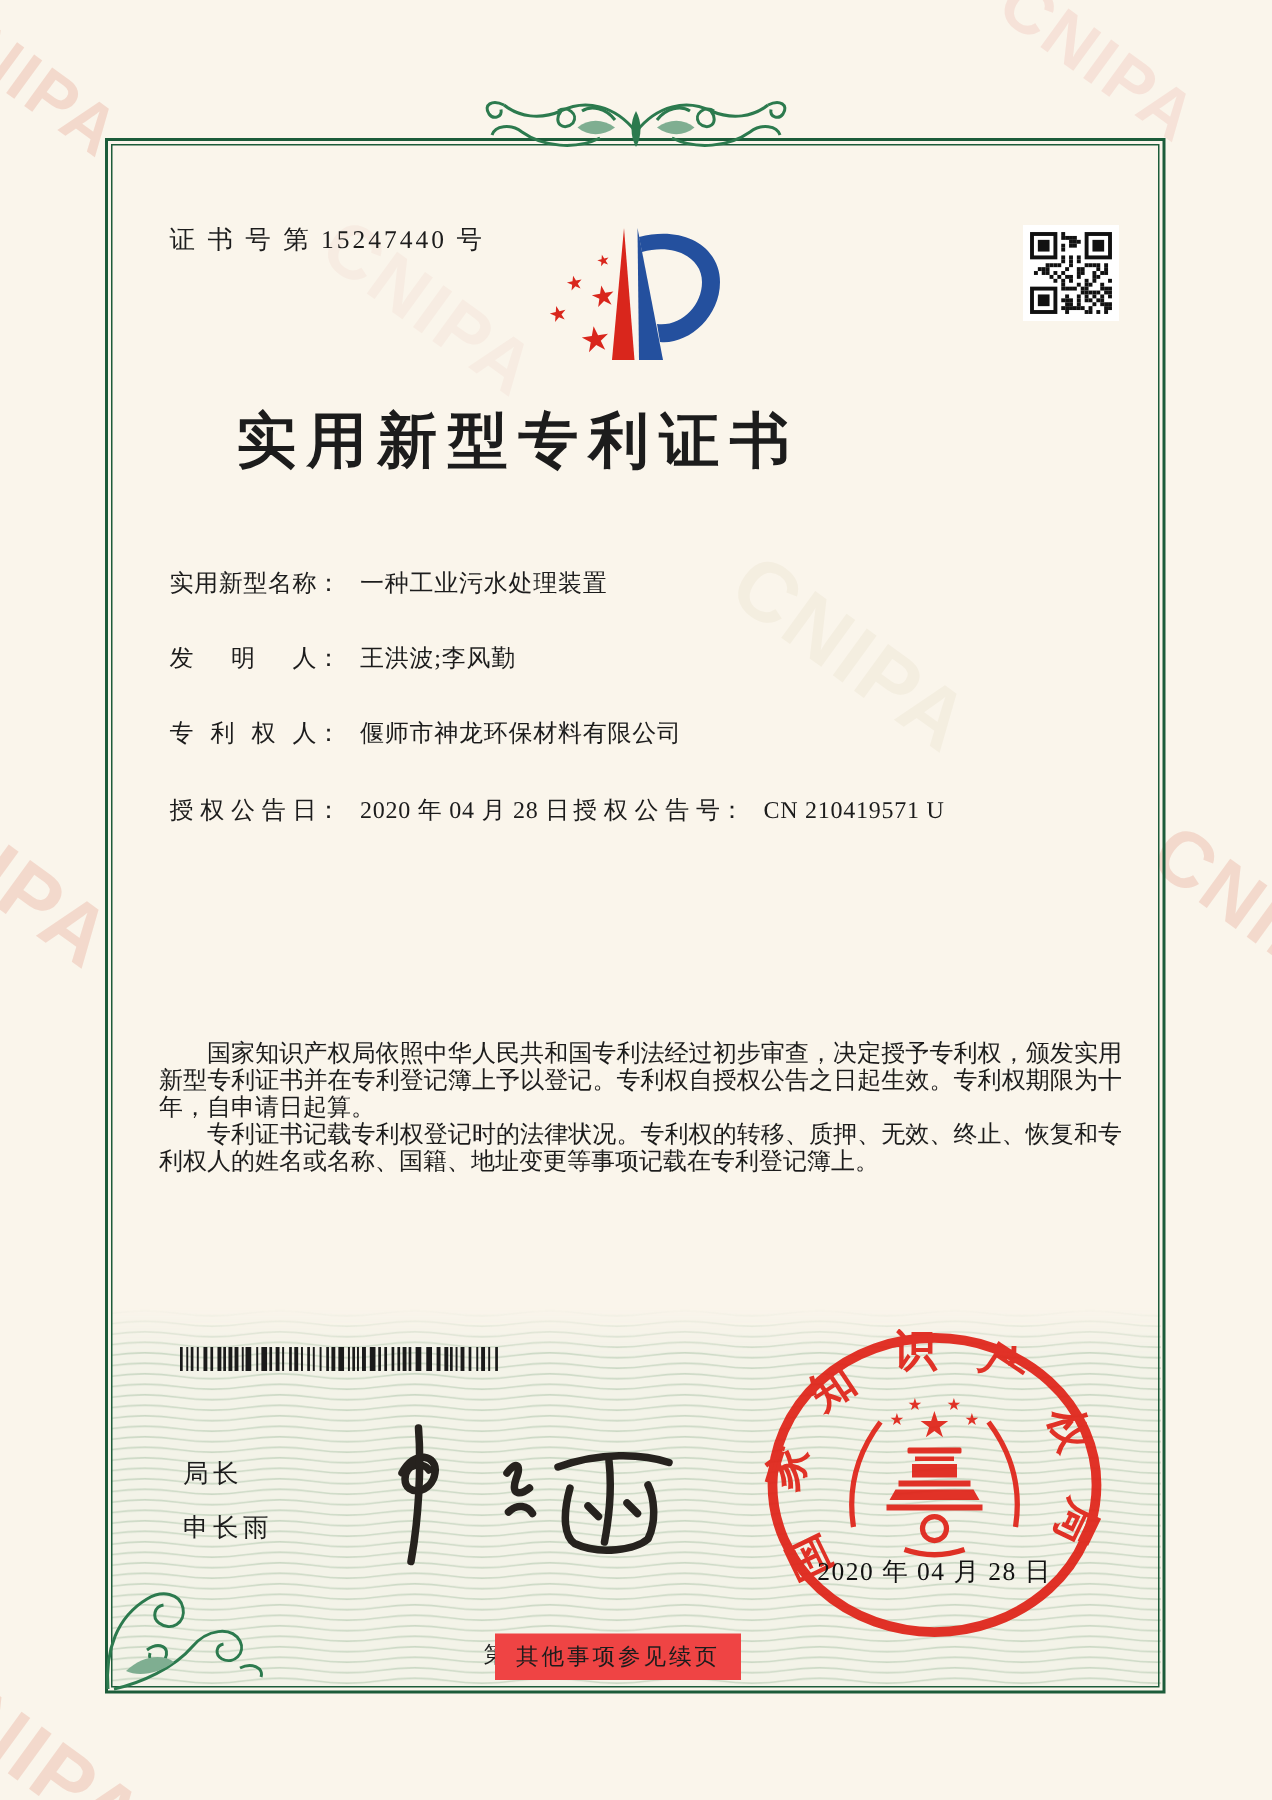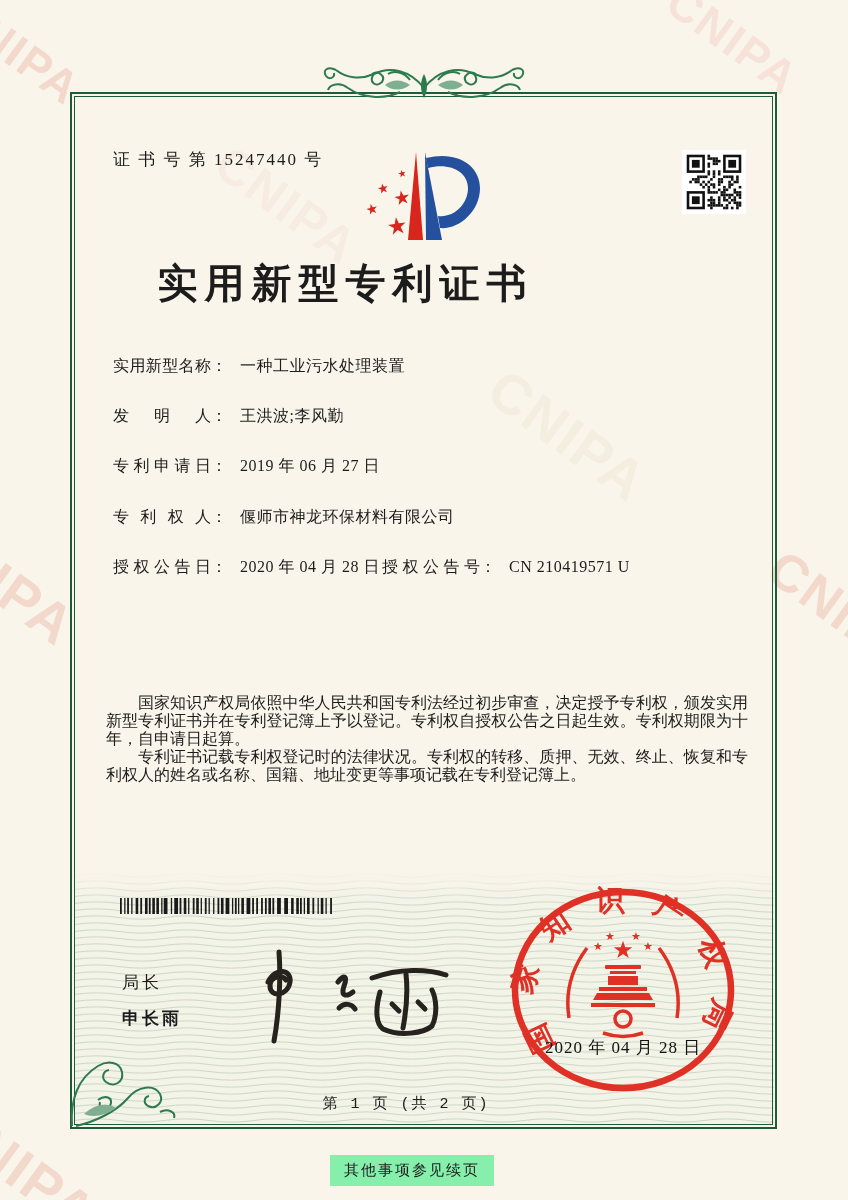--- a/index.html
+++ b/index.html
@@ -21,44 +21,44 @@
   .frame-inner{position:absolute;inset:2px;border:1px solid #1c5c3a;}
   .ornament{position:absolute;z-index:2;}
   
   .band{position:absolute;left:74px;top:872px;width:700px;height:252px;z-index:0;
     -webkit-mask-image:linear-gradient(180deg,transparent 0,#000 30px);
     mask-image:linear-gradient(180deg,transparent 0,#000 30px);}
   
   .cert-no{position:absolute;left:113px;top:148px;font-size:17px;letter-spacing:2px;z-index:2;}
   .logo{position:absolute;left:356px;top:146px;z-index:2;}
   .qr{position:absolute;left:682px;top:150px;z-index:2;background:#fff;padding:2px;}
-  .title{position:absolute;left:0;top:256px;width:691px;text-align:center;
+  .title{position:absolute;left:0;top:266px;width:691px;text-align:center;
     font-size:40px;font-weight:700;letter-spacing:7px;z-index:2;font-family:Liberation Mono, monospace;}
   
   .fields{position:absolute;left:113px;top:356px;width:640px;z-index:2;font-size:16px;}
   .field-row{height:50.2px;position:relative;}
-  .f-label{display:inline-block;width:98px;text-align:justify;text-align-last:justify;}
+  .f-label{display:inline-block;width:98px;text-align:justify;text-align-last:justify;margin-top:23px;}
   .f-colon{display:inline-block;}
   .f-value{margin-left:13px;letter-spacing:0.5px;}
   .pair2{position:absolute;left:269px;top:0;}
   
   .body-text{position:absolute;left:106px;top:694px;width:642px;z-index:2;
     font-size:16px;line-height:18px;text-align:justify;}
   .body-text p{margin:0;text-indent:2em;}
   
   .barcode{position:absolute;left:120px;top:898px;z-index:2;}
   .signer-title{position:absolute;left:122px;top:971px;font-size:17px;letter-spacing:3px;z-index:2;}
-  .signer-name{position:absolute;left:122px;top:1007px;font-size:17px;letter-spacing:3px;z-index:2;font-weight:bold;}
+  .signer-name{position:absolute;left:122px;top:1007px;font-size:17px;letter-spacing:3px;z-index:2;}
   .signature{position:absolute;left:246px;top:948px;z-index:2;}
   .seal{position:absolute;left:505px;top:886px;z-index:2;}
   .seal-date{position:absolute;left:505px;top:1036px;width:236px;text-align:center;
     font-size:17px;letter-spacing:1px;color:#111;z-index:3;}
   .page-info{position:absolute;left:306px;top:1094px;width:200px;text-align:center;
     font-size:15px;letter-spacing:2px;z-index:2;font-family:Liberation Mono, monospace;}
-  .note{position:absolute;left:330px;top:1155px;background:#86efac;
+  .note{position:absolute;left:330px;top:1089px;background:#ef4444;
     padding:6px 14px;font-size:15px;letter-spacing:2px;z-index:2;}
 </style>
 </head>
 <body>
 
 <span class="wm" style="left:-30px;top:-16px;font-size:46px;color:#f3d9cc;transform:rotate(36deg);">CNIPA</span>
 <span class="wm" style="left:688px;top:-26px;font-size:46px;color:#f6e2d8;transform:rotate(36deg);">CNIPA</span>
 <span class="wm" style="left:238px;top:134px;font-size:50px;color:#f7ece2;transform:rotate(36deg);">CNIPA</span>
 <span class="wm" style="left:514px;top:356px;font-size:56px;color:#f4eee0;transform:rotate(36deg);">CNIPA</span>
 <span class="wm" style="left:-58px;top:500px;font-size:56px;color:#f3d9cc;transform:rotate(36deg);">CNIPA</span>
@@ -251,23 +251,20 @@
 <div class="title">实用新型专利证书</div>
 
 <div class="fields">
   <div class="field-row">
     <span class="f-label">实用新型名称</span><span class="f-colon">：</span><span class="f-value">一种工业污水处理装置</span>
   </div>
   <div class="field-row">
     <span class="f-label">发明人</span><span class="f-colon">：</span><span class="f-value">王洪波;李风勤</span>
   </div>
   <div class="field-row">
-    <span class="f-label">专利申请日</span><span class="f-colon">：</span><span class="f-value">2019 年 06 月 27 日</span>
-  </div>
-  <div class="field-row">
     <span class="f-label">专利权人</span><span class="f-colon">：</span><span class="f-value">偃师市神龙环保材料有限公司</span>
   </div>
   <div class="field-row">
     <span class="f-label">授权公告日</span><span class="f-colon">：</span><span class="f-value">2020 年 04 月 28 日</span>
     <span class="pair2">
       <span class="f-label">授权公告号</span><span class="f-colon">：</span><span class="f-value">CN 210419571 U</span>
     </span>
   </div>
 </div>
 

